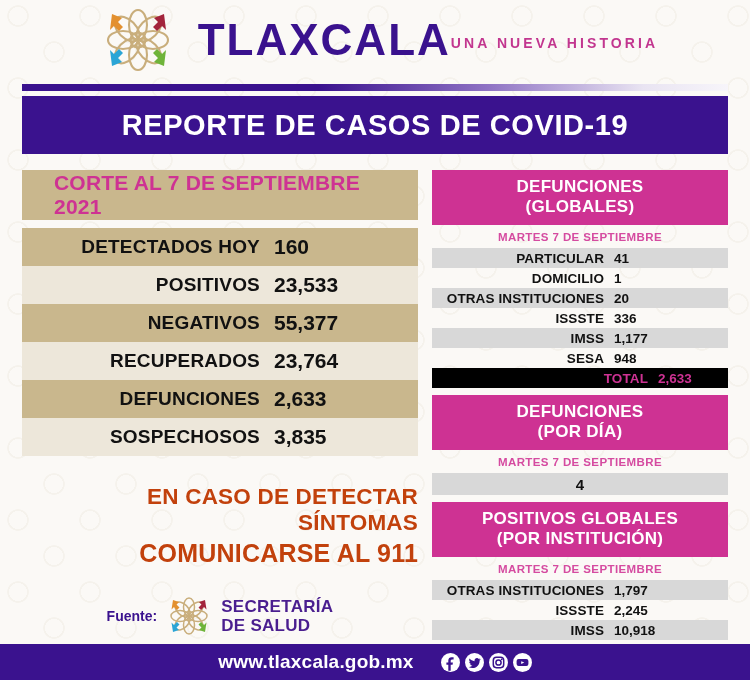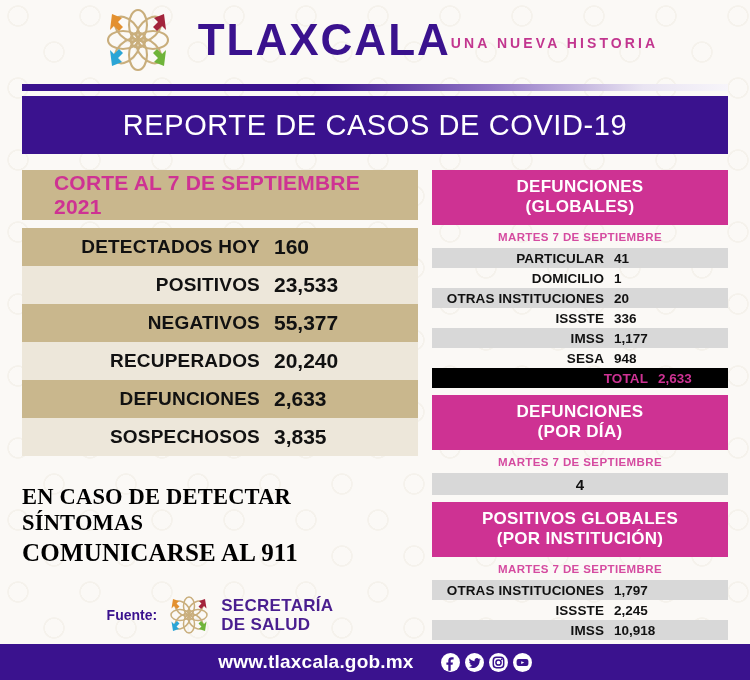--- a/index.html
+++ b/index.html
@@ -73,21 +73,21 @@
     left: 22px; right: 22px; top: 96px;
     height: 58px;
     background: #3A128E;
     display: flex;
     align-items: center;
     justify-content: center;
   }
   .title-banner span {
     color: #ffffff;
     font-size: 29px;
-    font-weight: normal;
+    font-weight: bold;
     letter-spacing: 0.6px;
   }
 
   
   .left-col {
     position: absolute;
     left: 22px; top: 170px;
     width: 396px;
   }
   .date-header {
@@ -125,23 +125,22 @@
   .stat-value {
     flex: 1;
     text-align: left;
     font-size: 21px;
     font-weight: bold;
     color: #111111;
   }
 
   .call-msg {
     margin-top: 28px;
-    text-align: left;
-    color: #000000;
-    font-family: Liberation Serif, serif;
+    text-align: right;
+    color: #c2410c;
   }
   .call-line1 { font-size: 22.5px; font-weight: bold; letter-spacing: 0.2px; }
   .call-line2 { font-size: 25px; font-weight: bold; margin-top: 3px; letter-spacing: 0.2px; }
 
   .source-row {
     margin-top: 26px;
     display: flex;
     align-items: center;
     justify-content: center;
     gap: 9px;
@@ -294,21 +293,21 @@
       <div class="stat-row cream">
         <div class="stat-label">POSITIVOS</div>
         <div class="stat-value">23,533</div>
       </div>
       <div class="stat-row tan">
         <div class="stat-label">NEGATIVOS</div>
         <div class="stat-value">55,377</div>
       </div>
       <div class="stat-row cream">
         <div class="stat-label">RECUPERADOS</div>
-        <div class="stat-value">20,240</div>
+        <div class="stat-value">23,764</div>
       </div>
       <div class="stat-row tan">
         <div class="stat-label">DEFUNCIONES</div>
         <div class="stat-value">2,633</div>
       </div>
       <div class="stat-row cream">
         <div class="stat-label">SOSPECHOSOS</div>
         <div class="stat-value">3,835</div>
       </div>
     </div>

